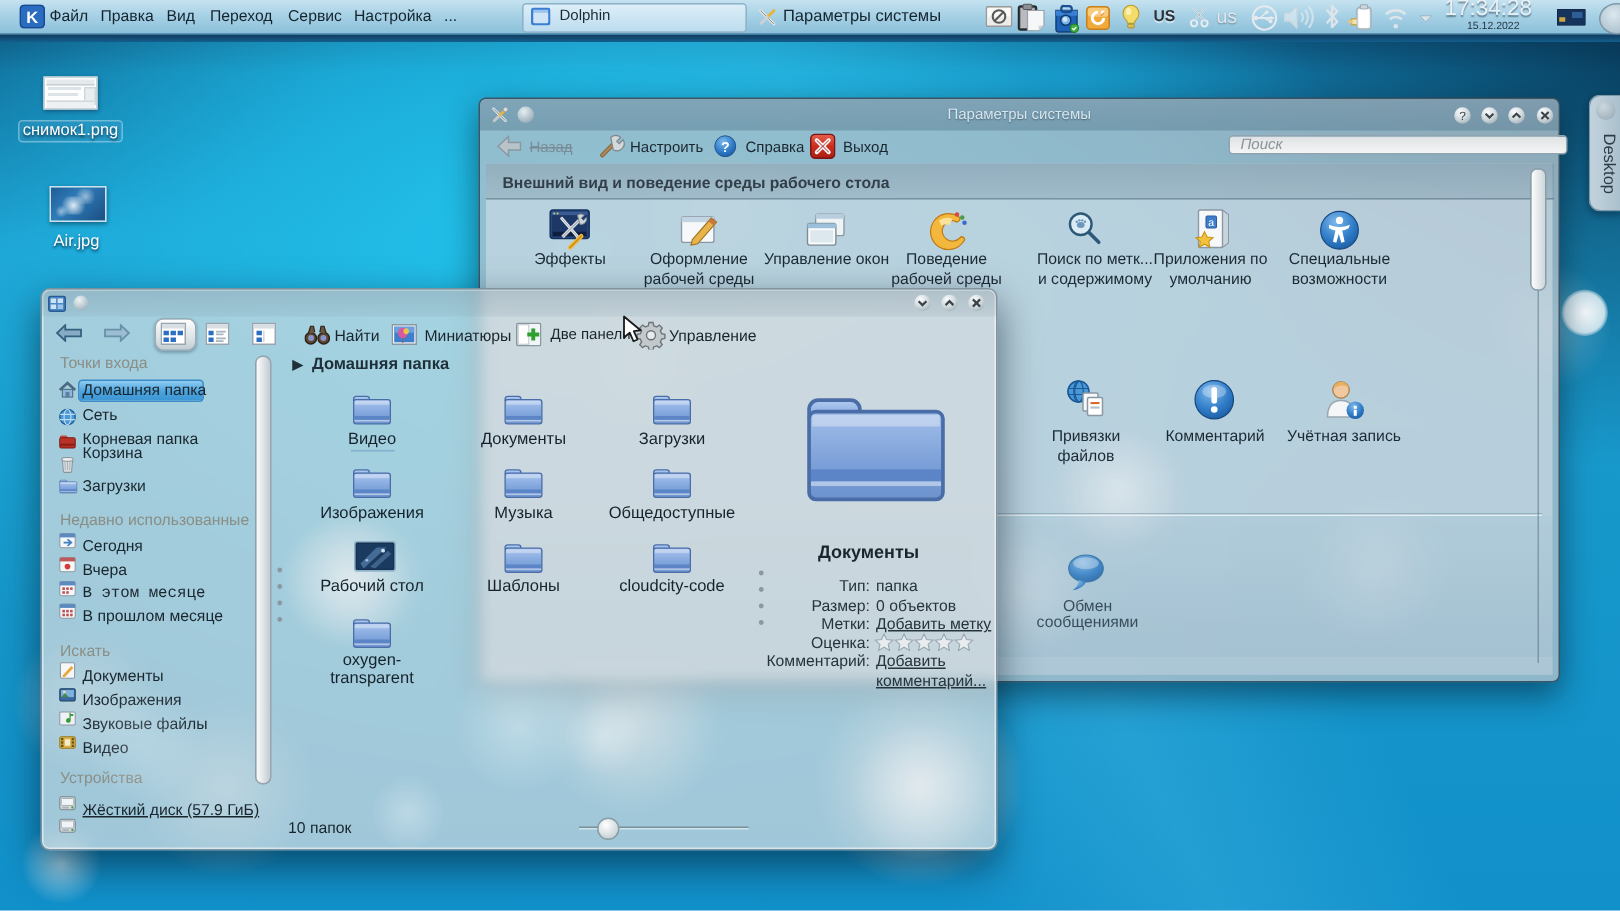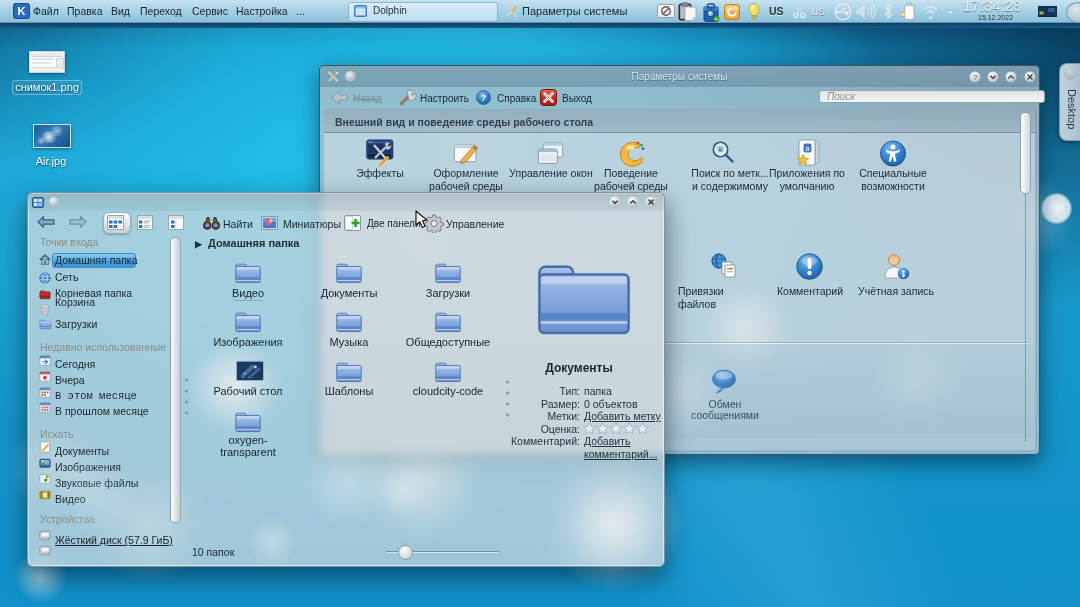--- a/index.html
+++ b/index.html
@@ -254,21 +254,21 @@
 
       <svg style="position:absolute;left:390px;top:187px" width="27" height="25" viewBox="0 0 27 25">
         <circle cx="9" cy="8" r="7" fill="#4a98d8" stroke="#1a5a96"></circle>
         <path d="M9 1 a7 7 0 0 0 0 14 a11 11 0 0 1 0 -14 z M2.3 6 h13.4 M2.3 10 h13.4" fill="none" stroke="#1a5a96" stroke-width="0.8"></path>
         <ellipse cx="9" cy="8" rx="3.2" ry="7" fill="none" stroke="#1a5a96" stroke-width="0.8"></ellipse>
         <rect x="12" y="9" width="10" height="12" rx="1" fill="#f6f8fa" stroke="#8a98a4"></rect>
         <rect x="15" y="12" width="10" height="12" rx="1" fill="#fff" stroke="#8a98a4"></rect>
         <rect x="17" y="15" width="6" height="1.4" fill="#d86a30"></rect>
         <rect x="17" y="18" width="6" height="1.4" fill="#b0c0cc"></rect>
       </svg>
-      <div style="position:absolute;left:358px;top:219px;width:92px;text-align:left;line-height:13px;">Привязки<br>файлов</div>
+      <div style="position:absolute;left:358px;top:219px;width:92px;text-align:center;line-height:13px;">Привязки<br>файлов</div>
       <svg style="position:absolute;left:476px;top:187px" width="27" height="27" viewBox="0 0 27 27">
         <circle cx="13.5" cy="13.5" r="12.8" fill="url(#bluesph)" stroke="#14467e" stroke-width="0.8"></circle>
         <ellipse cx="13.5" cy="8" rx="8" ry="4.5" fill="rgba(255,255,255,0.3)"></ellipse>
         <rect x="11.6" y="5" width="3.8" height="11" rx="1.9" fill="#fff"></rect>
         <circle cx="13.5" cy="20" r="2.2" fill="#fff"></circle>
       </svg>
       <div style="position:absolute;left:444px;top:219px;width:92px;text-align:center;">Комментарий</div>
       <svg style="position:absolute;left:562px;top:187px" width="28" height="27" viewBox="0 0 28 27">
         <circle cx="12" cy="7" r="5.5" fill="#f0c8a0" stroke="#b08858"></circle>
         <path d="M12 1.5 a5.5 5.5 0 0 1 5.4 4.5 q-2.4 -2.4 -5.4 -2 q-3 0.4 -5.3 2.6 a5.5 5.5 0 0 1 5.3 -5.1 z" fill="#e8b060"></path>

